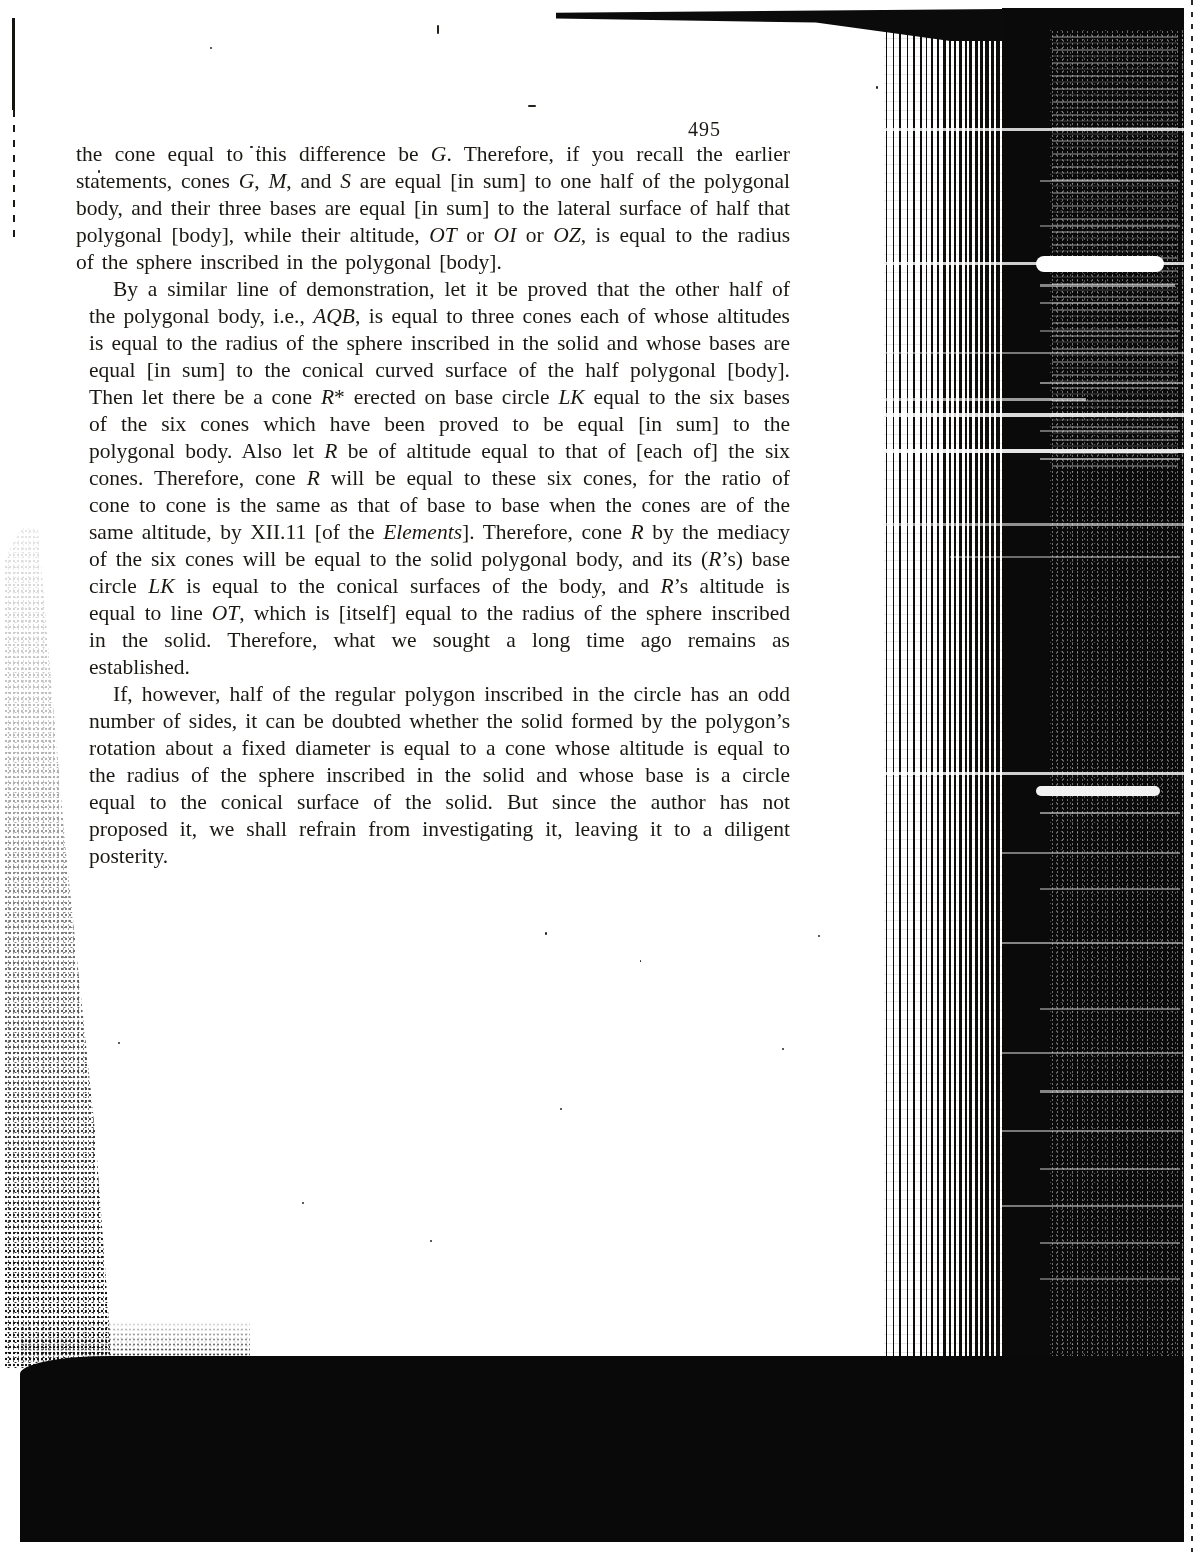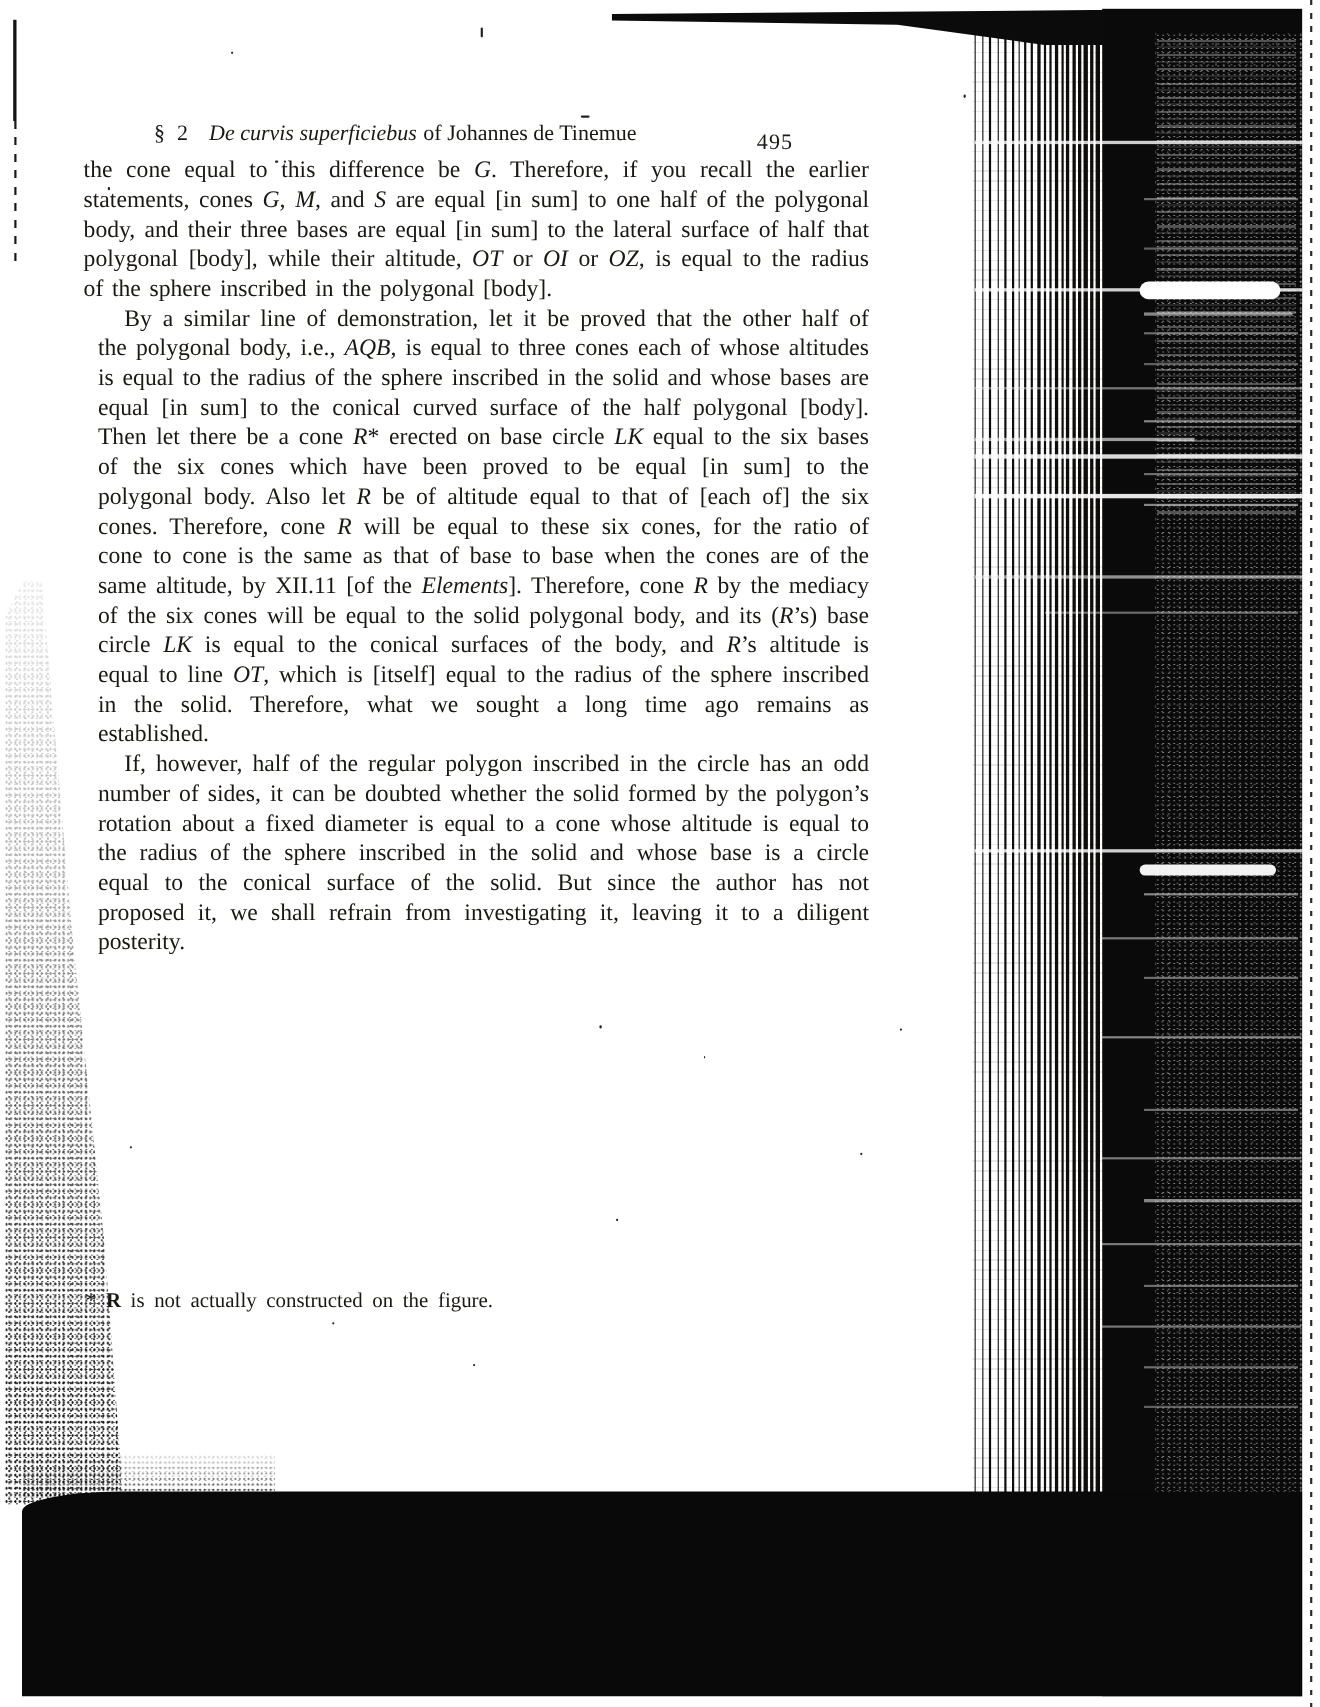--- a/index.html
+++ b/index.html
@@ -99,32 +99,28 @@
 </style>
 </head>
 <body>
 
 <div class="canvas">
 
   <div class="dash-top"></div>
   <div class="dash-bottom"></div>
   <div class="gutter-wedge"></div>
 
-  <div class="header">
-    <span class="sec">§ 2</span><span class="wt">De curvis superficiebus</span><span>of Johannes de Tinemue</span>
-  </div>
   <div class="pageno">495</div>
 
   <div class="page-text">
       <p class=""><span>the cone equal to this difference be </span><span class="it">G</span><span>. Therefore, if you recall the earlier statements, cones </span><span class="it">G</span><span>, </span><span class="it">M</span><span>, and </span><span class="it">S</span><span> are equal [in sum] to one half of the polygonal body, and their three bases are equal [in sum] to the lateral surface of half that polygonal [body], while their altitude, </span><span class="it">OT</span><span> or </span><span class="it">OI</span><span> or </span><span class="it">OZ</span><span>, is equal to the radius of the sphere inscribed in the polygonal [body].</span></p>
       <p class="indent"><span>By a similar line of demonstration, let it be proved that the other half of the polygonal body, i.e., </span><span class="it">AQB</span><span>, is equal to three cones each of whose altitudes is equal to the radius of the sphere inscribed in the solid and whose bases are equal [in sum] to the conical curved surface of the half polygonal [body]. Then let there be a cone </span><span class="it">R</span><span>* erected on base circle </span><span class="it">LK</span><span> equal to the six bases of the six cones which have been proved to be equal [in sum] to the polygonal body. Also let </span><span class="it">R</span><span> be of altitude equal to that of [each of] the six cones. Therefore, cone </span><span class="it">R</span><span> will be equal to these six cones, for the ratio of cone to cone is the same as that of base to base when the cones are of the same altitude, by XII.11 [of the </span><span class="it">Elements</span><span>]. Therefore, cone </span><span class="it">R</span><span> by the mediacy of the six cones will be equal to the solid polygonal body, and its (</span><span class="it">R</span><span>’s) base circle </span><span class="it">LK</span><span> is equal to the conical surfaces of the body, and </span><span class="it">R</span><span>’s altitude is equal to line </span><span class="it">OT</span><span>, which is [itself] equal to the radius of the sphere inscribed in the solid. Therefore, what we sought a long time ago remains as established.</span></p>
       <p class="indent"><span>If, however, half of the regular polygon inscribed in the circle has an odd number of sides, it can be doubted whether the solid formed by the polygon’s rotation about a fixed diameter is equal to a cone whose altitude is equal to the radius of the sphere inscribed in the solid and whose base is a circle equal to the conical surface of the solid. But since the author has not proposed it, we shall refrain from investigating it, leaving it to a diligent posterity.</span></p>
     </div>
 
-  <div class="footnote"><span>* </span><span class="bd">R</span><span> is not actually constructed on the figure.</span></div>
 
   <div class="fore-edge">
       <div class="fe-line" style="left: 2px; width: 1px;"></div>
       <div class="fe-line" style="left: 9px; width: 1px;"></div>
       <div class="fe-line" style="left: 15px; width: 2px;"></div>
       <div class="fe-line" style="left: 23px; width: 1px;"></div>
       <div class="fe-line" style="left: 29px; width: 2px;"></div>
       <div class="fe-line" style="left: 36px; width: 2px;"></div>
       <div class="fe-line" style="left: 42px; width: 1px;"></div>
       <div class="fe-line" style="left: 47px; width: 2px;"></div>

